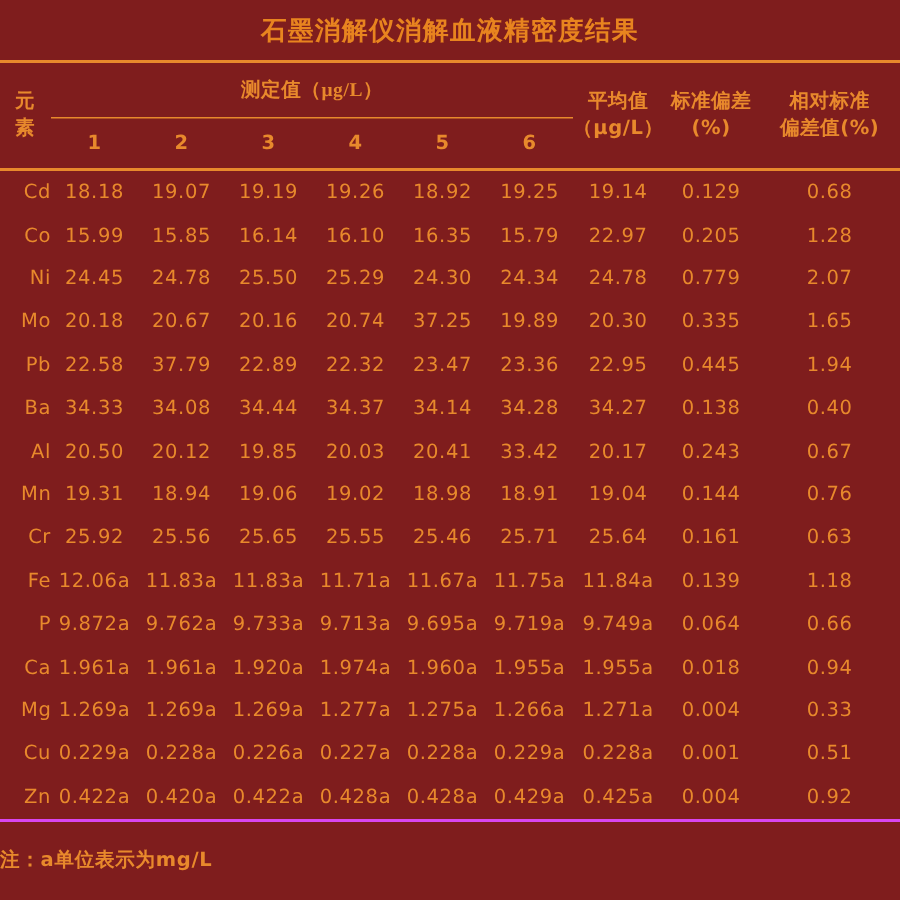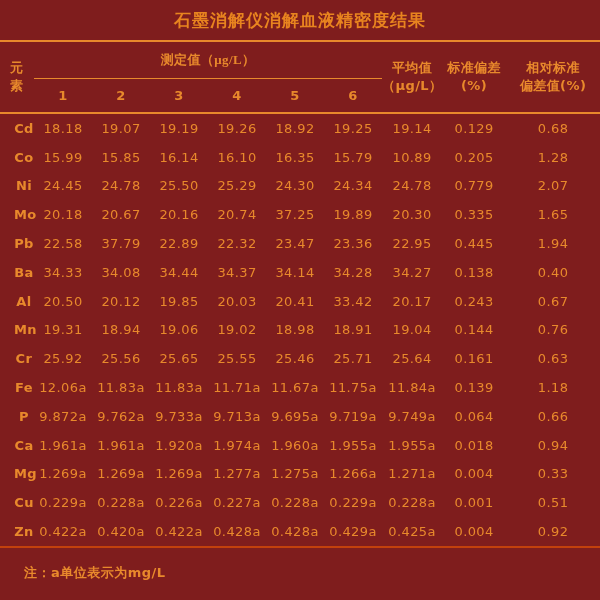--- a/index.html
+++ b/index.html
@@ -17,21 +17,21 @@
     display:flex;align-items:center;justify-content:center;
     font-size:17px;font-weight:bold;
     letter-spacing:1px;
     color:#E8841F;
   }
   table.precision{
     width:600px;
     border-collapse:collapse;
     table-layout:fixed;
     border-top:2px solid #E8892C;
-    border-bottom:2px solid #c2410c;
+    border-bottom:2px solid #d946ef;
     font-size:13px;
     letter-spacing:0.4px;
   }
   thead{border-bottom:2px solid #E8892C;}
   thead th{
     font-weight:bold;
     text-align:center;
     vertical-align:middle;
     padding:0;
     line-height:1.35;
@@ -40,24 +40,24 @@
   tr.h2 th{height:33px;}
   th.el-h{text-align:left;padding-left:10px;}
   th.measured-h{border-bottom:1px solid #E8892C;font-family:Liberation Serif, serif;}
   tbody td{
     height:28.8px;
     padding:0;
     text-align:center;
     vertical-align:middle;
     white-space:nowrap;
   }
-  td.el{text-align:center;padding-left:14px;font-weight:bold;}
+  td.el{text-align:right;padding-left:14px;font-weight:normal;}
   .footnote{
     margin-top:16px;
-    padding-left:24px;
+    padding-left:0;
     font-size:13px;
     font-weight:bold;
     letter-spacing:0.5px;
   }
 </style>
 </head>
 <body>
 
 <div class="page">
 
@@ -118,21 +118,21 @@
         </tr>
 
         <tr>
           <td class="el">Co</td>
           <td>15.99</td>
           <td>15.85</td>
           <td>16.14</td>
           <td>16.10</td>
           <td>16.35</td>
           <td>15.79</td>
-          <td>10.89</td>
+          <td>22.97</td>
           <td>0.205</td>
           <td>1.28</td>
         </tr>
 
         <tr>
           <td class="el">Ni</td>
           <td>24.45</td>
           <td>24.78</td>
           <td>25.50</td>
           <td>25.29</td>

